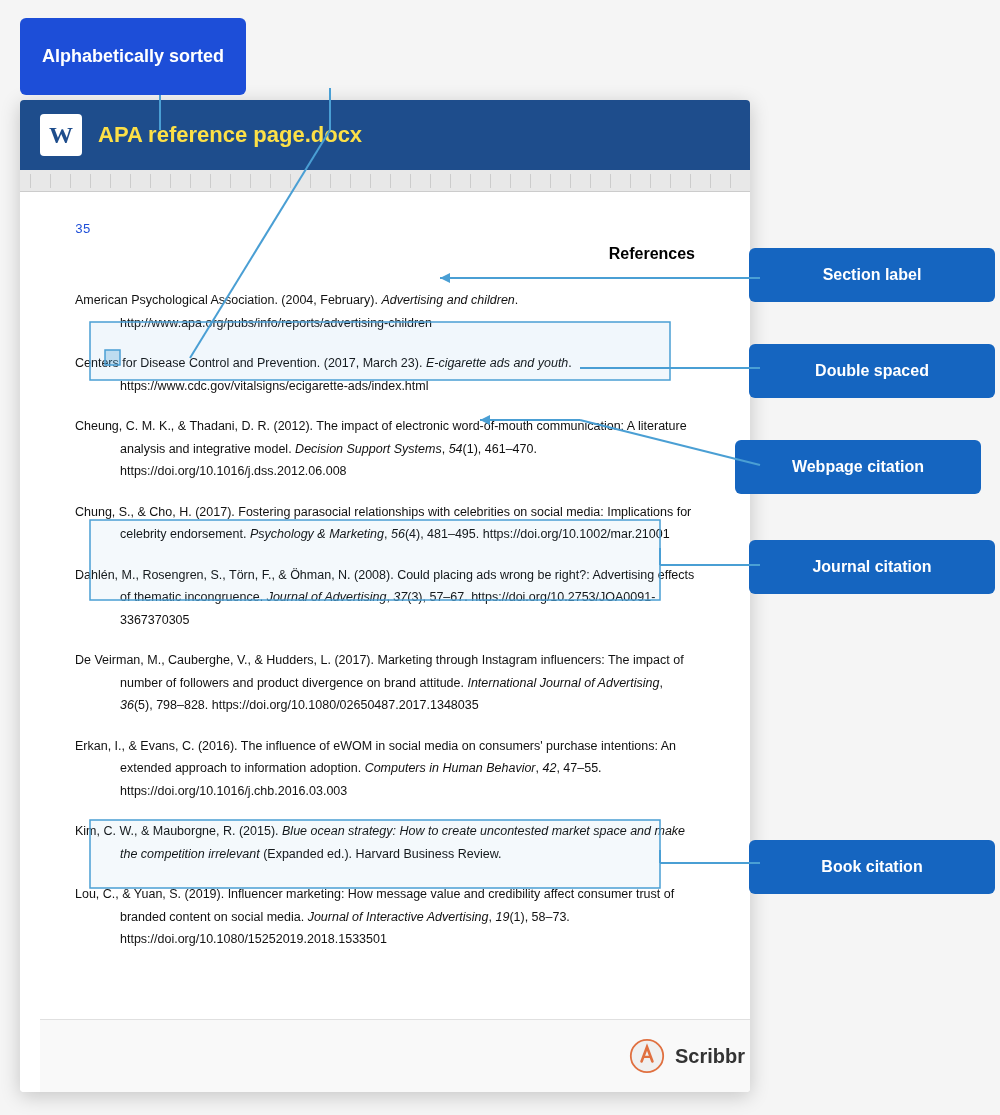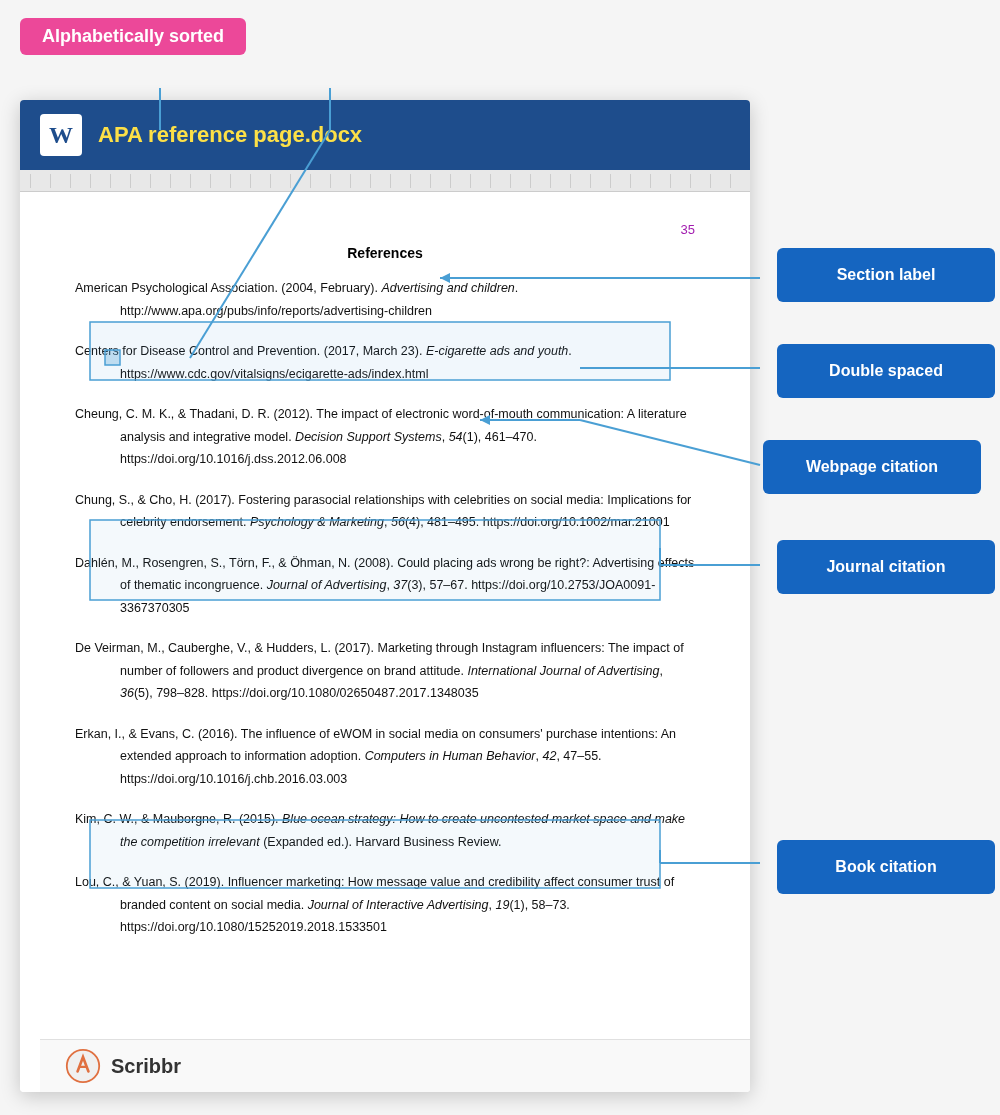--- a/index.html
+++ b/index.html
@@ -23,25 +23,25 @@
     .top-badges {
       position: absolute;
       top: 18px;
       left: 20px;
       display: flex;
       gap: 10px;
       z-index: 10;
     }
 
     .badge {
-      background: #ec4899;
+      background: #1d4ed8;
       color: white;
       font-weight: bold;
       font-size: 18px;
-      padding: 8px 22px;
+      padding: 28px 22px;
       border-radius: 6px;
       text-align: center;
     }
 
     .badge-hanging {
       font-size: 18px;
     }
 
     .badge-hanging .sub {
       font-size: 13px;
@@ -116,31 +116,31 @@
     }
 
     
     .doc-content {
       padding: 30px 55px 40px 55px;
       background: white;
       min-height: 900px;
     }
 
     .page-number {
+      font-size: 13px;
+      color: #1d4ed8;
+      margin-bottom: 8px;
+      font-family: Liberation Mono, monospace;
+    }
+
+    .references-title {
       text-align: right;
-      font-size: 13px;
-      color: #a21caf;
-      margin-bottom: 8px;
-    }
-
-    .references-title {
-      text-align: center;
-      font-weight: bold;
-      font-size: 14px;
-      margin-bottom: 16px;
+      font-weight: bold;
+      font-size: 16px;
+      margin-bottom: 26px;
     }
 
     .ref-entry {
       font-size: 12.5px;
       line-height: 1.8;
       margin-bottom: 18px;
       text-indent: -45px;
       padding-left: 45px;
       color: #111;
     }
@@ -153,34 +153,35 @@
     .annotation-box {
       position: absolute;
       right: 5px;
       background: #1565c0;
       color: white;
       font-weight: bold;
       font-size: 16px;
       padding: 18px 16px;
       border-radius: 6px;
       text-align: center;
-      width: 218px;
+      width: 246px;
     }
 
     
     .scribbr-footer {
       position: absolute;
       bottom: 0;
       left: 20px;
       width: 730px;
       background: #f9f9f9;
       border-top: 1px solid #e0e0e0;
-      padding: 8px 25px;
-      display: flex;
-      align-items: center;
+      padding: 18px 25px;
+      display: flex;
+      align-items: center;
+      justify-content: flex-end;
     }
 
     .scribbr-logo {
       display: flex;
       align-items: center;
       gap: 10px;
     }
 
     .scribbr-icon {
       width: 36px;

